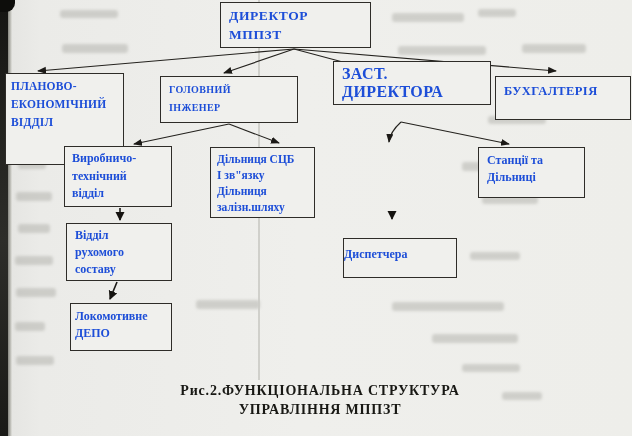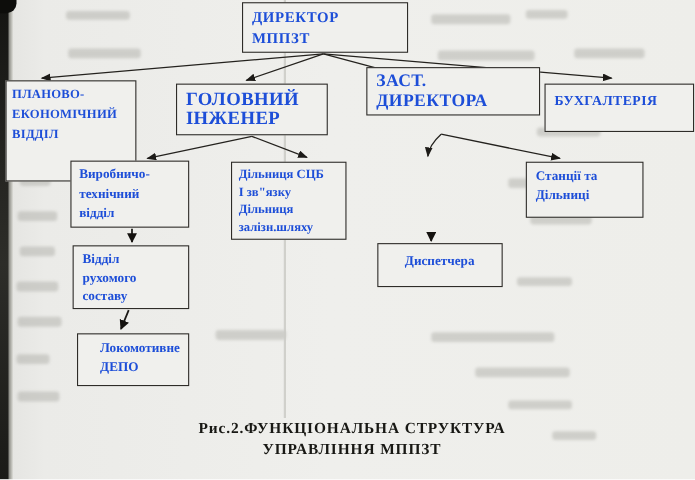--- a/index.html
+++ b/index.html
@@ -101,21 +101,21 @@
     <span class="label">ДИРЕКТОР
 МППЗТ</span>
   </div>
 
   <div class="box" style="left:5px;top:73px;width:119px;height:92px;padding:3px 5px;font-size:11.5px;line-height:18px;letter-spacing:.2px;">
     <span class="label">ПЛАНОВО-
 ЕКОНОМІЧНИЙ
 ВІДДІЛ</span>
   </div>
 
-  <div class="box" style="left:160px;top:76px;width:138px;height:47px;padding:4px 8px;font-size:17px;line-height:18px;letter-spacing:.4px;">
+  <div class="box" style="left:160px;top:76px;width:138px;height:47px;padding:4px 8px;font-size:10px;line-height:18px;letter-spacing:.4px;">
     <span class="label">ГОЛОВНИЙ
 ІНЖЕНЕР</span>
   </div>
 
   <div class="box" style="left:333px;top:61px;width:158px;height:44px;padding:3px 8px;font-size:16px;line-height:18px;letter-spacing:.4px;">
     <span class="label">ЗАСТ.
 ДИРЕКТОРА</span>
   </div>
 
   <div class="box" style="left:495px;top:76px;width:136px;height:44px;padding:6px 8px;font-size:12.5px;line-height:17px;letter-spacing:.4px;">
@@ -140,25 +140,25 @@
     <span class="label">Станції та
 Дільниці</span>
   </div>
 
   <div class="box" style="left:66px;top:223px;width:106px;height:58px;padding:3px 8px;font-size:12px;line-height:17px;">
     <span class="label">Відділ
 рухомого
 составу</span>
   </div>
 
-  <div class="box" style="left:343px;top:221px;width:114px;height:40px;padding:7px 24px;font-size:12px;line-height:16px;">
+  <div class="box" style="left:343px;top:238px;width:114px;height:40px;padding:7px 0;font-size:12px;line-height:16px;">
     <span class="label">Диспетчера</span>
   </div>
 
-  <div class="box" style="left:70px;top:303px;width:102px;height:48px;padding:4px 20px;font-size:12px;line-height:17px;">
+  <div class="box" style="left:70px;top:303px;width:102px;height:48px;padding:4px 4px;font-size:12px;line-height:17px;">
     <span class="label">Локомотивне
 ДЕПО</span>
   </div>
 
   <div class="caption">Рис.2.ФУНКЦІОНАЛЬНА СТРУКТУРА
 УПРАВЛІННЯ МППЗТ</div>
 
 </div>
 
 </body></html>

